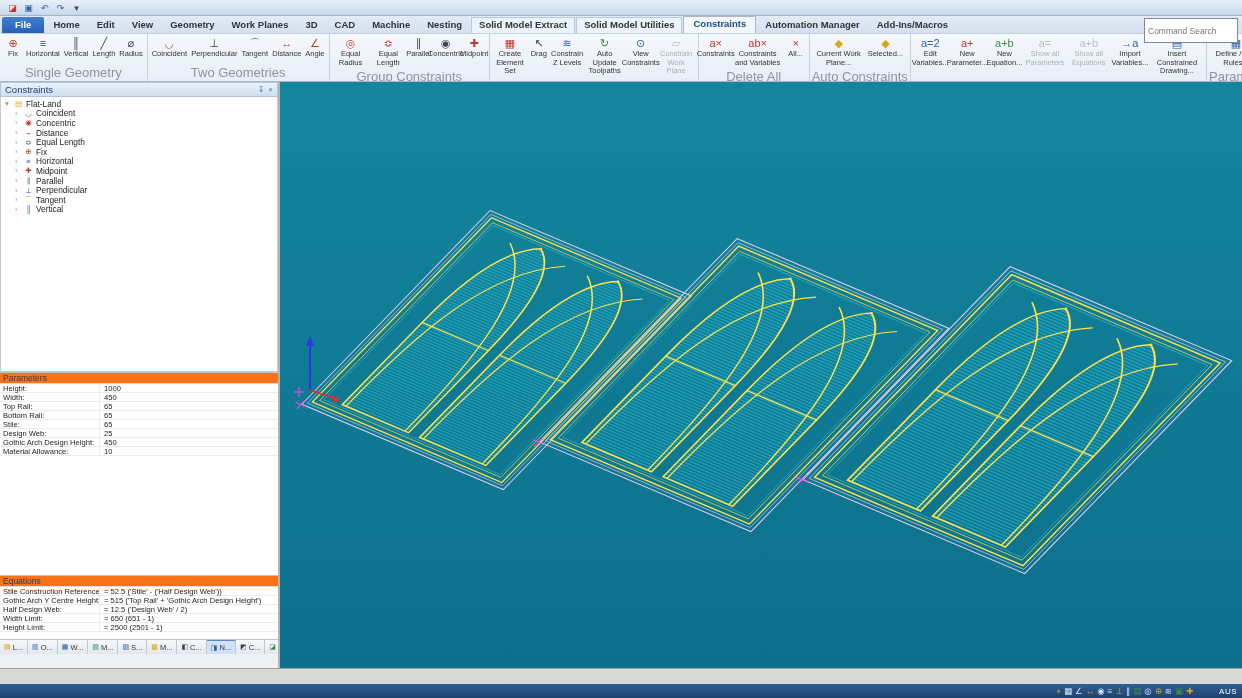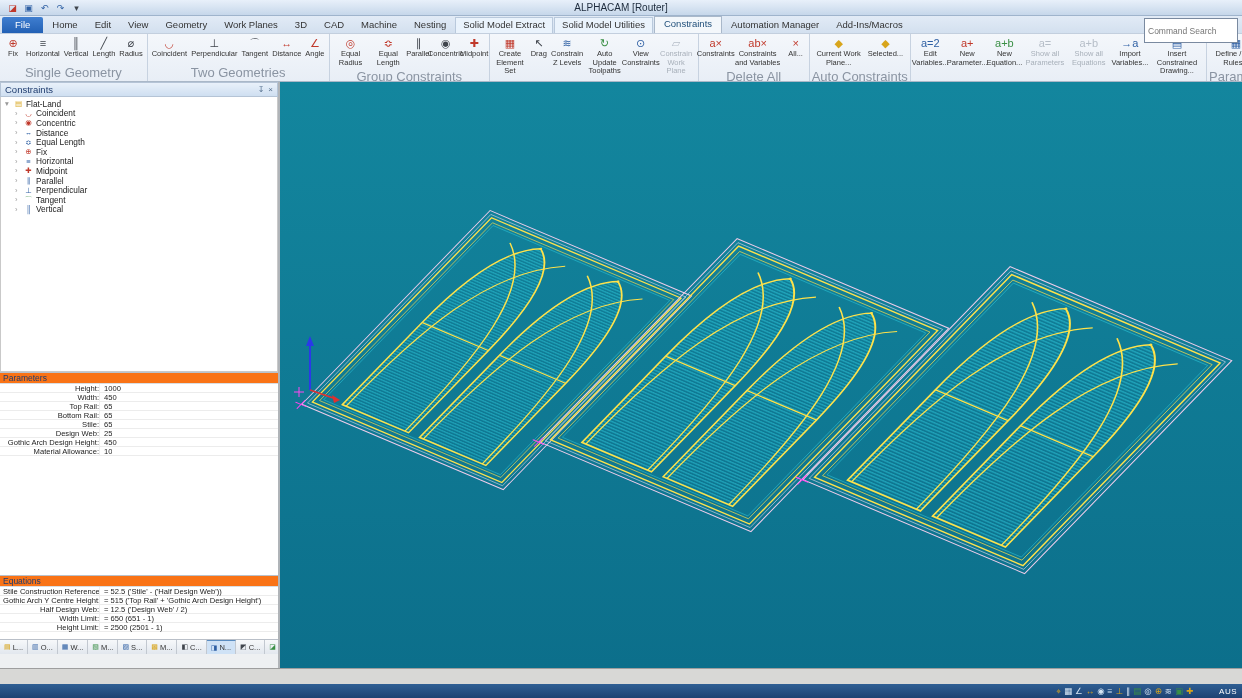--- a/index.html
+++ b/index.html
@@ -14,21 +14,21 @@
   
   .titlebar { height:16px; background:linear-gradient(#e8f0fa,#c6d7ea); border-bottom:1px solid #9fb4cc;
     display:flex; align-items:center; padding:0 6px; position:relative; }
   .tb-icons { display:flex; gap:3px; z-index:2; }
   .tb-ic { font-size:9px; width:13px; text-align:center; line-height:14px; cursor:default; }
   .tb-title { position:absolute; left:0; right:0; text-align:center; font-size:10px; color:#1d2b3c; }
 
   
   .tabrow { height:18px; background:linear-gradient(#e2ebf6,#d3e0ef); display:flex; align-items:flex-end;
     padding-left:2px; gap:1px; position:relative; border-bottom:1px solid #c3cfde; }
-  .tab { font-size:9.5px; color:#333; padding:2px 8px 3px; white-space:nowrap; cursor:default; }
+  .tab { font-size:9.5px; color:#333; padding:2px 8px 3px; white-space:nowrap; cursor:default;font-weight:bold; }
   .tab[data-state="file"] { background:linear-gradient(#3f7ed0,#2361b5); color:#fff; padding:2px 13px 3px; border-radius:2px 2px 0 0; }
   .tab[data-state="context"] { background:#eaf3fc; border:1px solid #b9c9dc; border-bottom:none; padding:1px 7px 3px; }
   .tab[data-state="active"] { background:#f3f7fb; border:1px solid #a9b8ca; border-bottom:none; color:#1f4e79; padding:1px 9px 4px; }
   .cmd-search { position:absolute; right:4px; top:2px; width:94px; height:25px; font-size:8.5px; padding:0 3px;
     border:1px solid #7a8aa0; color:#555; background:#fff; }
 
   
   .ribbon { height:48px; background:linear-gradient(#f4f7fb,#e8eef6); border-bottom:1px solid #aab8c8;
     display:flex; align-items:stretch; overflow:hidden; }
   .rgroup { display:flex; flex-direction:column; border-right:1px solid #c7d2e0; padding:1px 2px 0; }
@@ -54,21 +54,21 @@
   .tree-row { display:flex; align-items:center; height:9.6px; font-size:8.3px; color:#222; padding-left:4px; gap:3px; cursor:default; }
   .tree-row .chev { color:#999; font-size:7.5px; width:6px; }
   .tree-row .t-ic { font-size:7.5px; width:9px; text-align:center; }
   .tree-item { padding-left:14px; }
 
   .sec-hdr { height:12px; background:#f97316; border-top:1px solid #b9c2cc; border-bottom:1px solid #d9dde1;
     font-size:8.5px; color:#1f3c6e; display:flex; align-items:center; padding:0 3px; }
   .params-body { height:191px; background:#fff; overflow:hidden; }
   .eq-body { height:52px; background:#fff; overflow:hidden; }
   .prow { display:flex; align-items:center; height:9px; border-bottom:1px solid #ececec; font-size:7.6px; color:#222; }
-  .pname { width:100px; padding-left:3px; border-right:1px solid #eee; white-space:nowrap; overflow:hidden;text-align:right; }
+  .pname { width:100px; padding-left:3px; border-right:1px solid #eee; white-space:nowrap; overflow:hidden; }
   .pval  { padding-left:4px; white-space:nowrap; overflow:hidden; }
 
   .side-toolbar { height:14px; background:#eef2f6; border-top:1px solid #c2c8d0; display:flex; align-items:center; padding:0 3px; gap:3px; }
   .ft-ic { width:12px; height:11px; border:1px solid #9fb0c2; background:linear-gradient(#fff,#dde6ef);
     font-size:7px; display:flex; align-items:center; justify-content:center; color:#4a6a8a; cursor:default; }
   .ft-btn { font-size:8.5px; color:#9aa0a8; padding:0 4px; cursor:default; }
 
   .doc-tabs { height:15px; background:#e4e8ee; border-top:1px solid #b9bfc8; display:flex; overflow:hidden; }
   .dtab { display:flex; align-items:center; gap:2px; font-size:7.5px; color:#333; padding:0 4px;
     border-right:1px solid #c2c8d0; background:linear-gradient(#f6f8fa,#e2e7ee); cursor:default; white-space:nowrap; }
@@ -96,21 +96,20 @@
         <span class="tb-ic" data-c="red">◪</span>
 
         <span class="tb-ic" data-c="blue">▣</span>
 
         <span class="tb-ic" data-c="blue">↶</span>
 
         <span class="tb-ic" data-c="blue">↷</span>
 
         <span class="tb-ic" data-c="dark">▾</span>
       </div>
-    <div class="tb-title">ALPHACAM [Router]</div>
   </div>
 
   <div class="tabrow">
 
       <span class="tab" data-state="file">File</span>
 
       <span class="tab">Home</span>
 
       <span class="tab">Edit</span>
 

